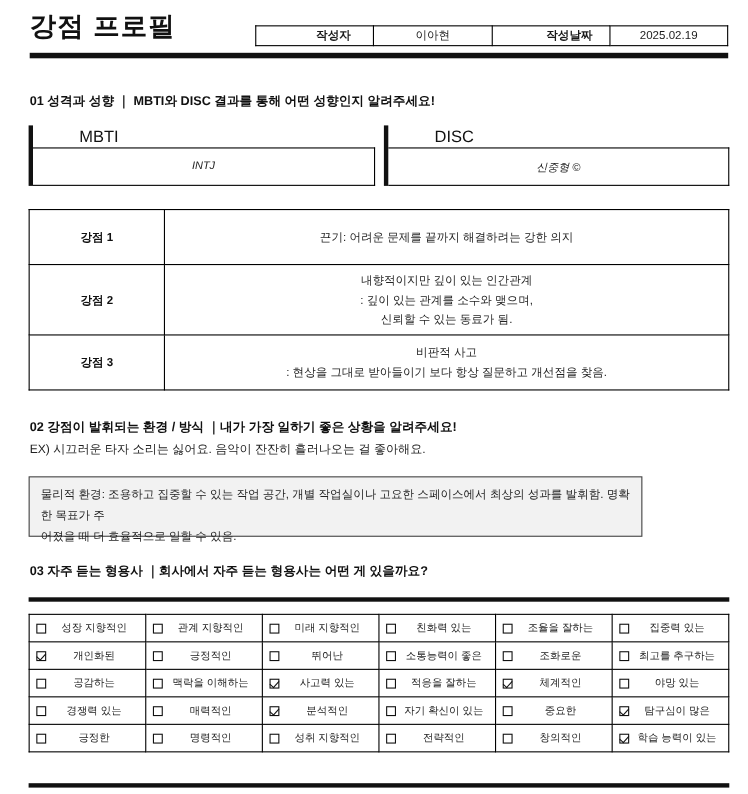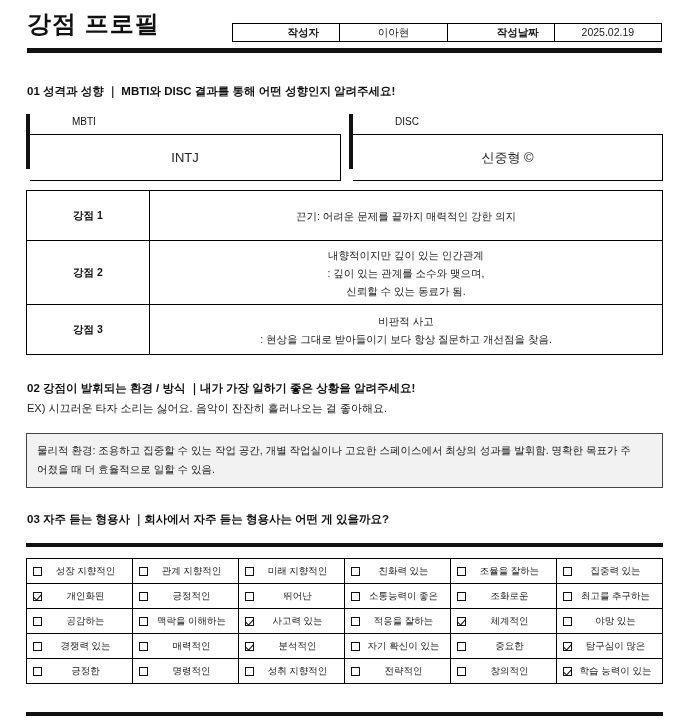--- a/index.html
+++ b/index.html
@@ -98,38 +98,39 @@
     height: 55px;
     box-sizing: border-box;
     border-left: 4px solid #111111;
   }
   .pair-box.left { left: 0; width: 315px; }
   .pair-box.right { left: 323px; width: 314px; }
   .pair-label {
     position: absolute;
     left: 8px;
     top: 2px;
-    font-size: 10px;
+    font-size: 15px;
     color: #111111;
     padding-left: 34px;
   }
   .pair-value-box {
     position: absolute;
     left: 0;
     top: 20px;
     right: 0;
-    height: 47px;
+    height: 35px;
     box-sizing: border-box;
     border: 1px solid #000000;
     border-left: none;
     display: flex;
     align-items: center;
     justify-content: center;
-    font-size: 13px;
+    font-size: 10px;
     color: #222222;
+    font-style: italic;
   }
 
   
   .strength-table {
     position: absolute;
     left: 26px;
     top: 190px;
     width: 637px;
     border-collapse: collapse;
     table-layout: fixed;
@@ -153,21 +154,21 @@
   }
   .sr1 { height: 50px; margin-top: 26px; }
   .sr2 { height: 64px; }
   .sr3 { height: 50px; }
 
   
   .env-box {
     position: absolute;
     left: 26px;
     top: 433px;
-    width: 637px;
+    width: 558px;
     height: 55px;
     box-sizing: border-box;
     border: 1px solid #444444;
     background: #f2f2f2;
     padding: 7px 10px 0 10px;
     font-size: 10.5px;
     line-height: 19px;
     color: #222222;
   }
   .env-line1 { text-align: left; }
@@ -274,21 +275,21 @@
       <div class="pair-label">DISC</div>
       <div class="pair-value-box">신중형 ©</div>
     </div>
   </div>
 
   <table class="strength-table">
     <tbody>
       <tr class="sr1">
         <td class="key">강점 1</td>
         <td class="val">
-          <div>끈기: 어려운 문제를 끝까지 매력적인 강한 의지</div>
+          <div>끈기: 어려운 문제를 끝까지 해결하려는 강한 의지</div>
         </td>
       </tr>
       <tr class="sr2">
         <td class="key">강점 2</td>
         <td class="val">
           <div>내향적이지만 깊이 있는 인간관계</div>
           <div>: 깊이 있는 관계를 소수와 맺으며,</div>
           <div>신뢰할 수 있는 동료가 됨.</div>
         </td>
       </tr>

